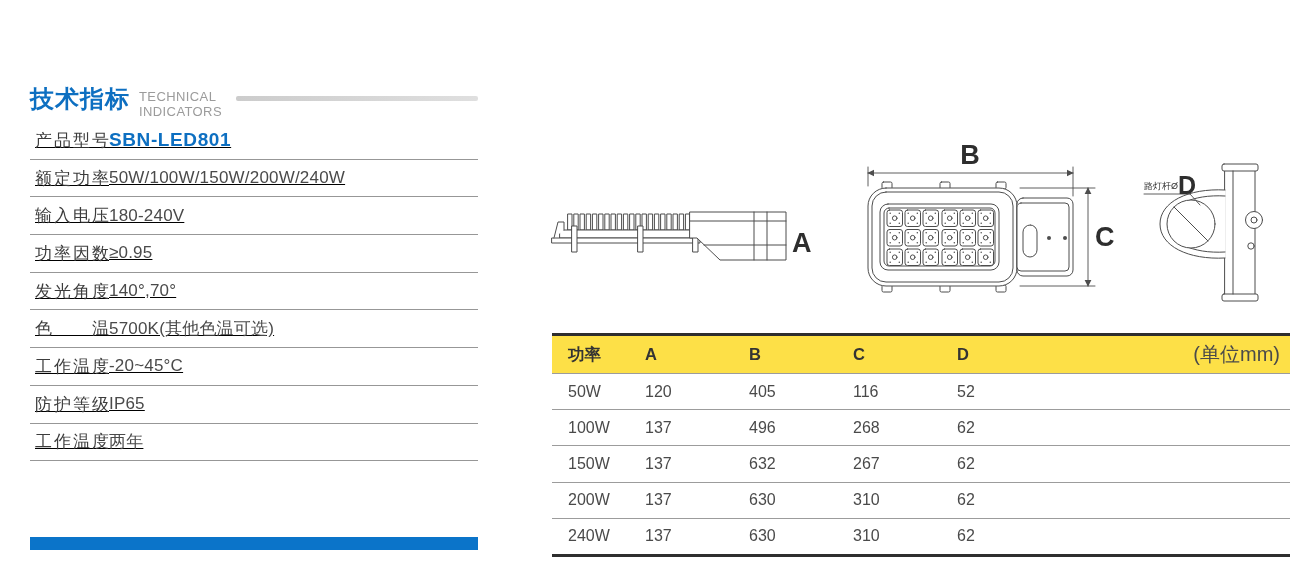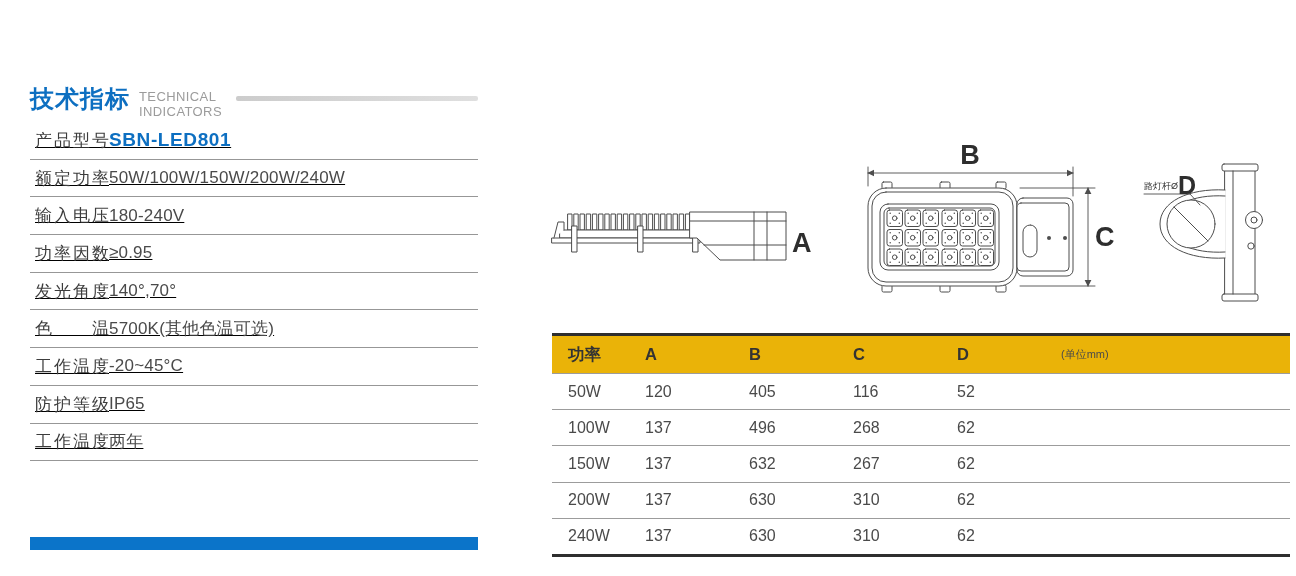--- a/index.html
+++ b/index.html
@@ -38,23 +38,23 @@
   .dwg .dotf { fill:#4d4d4d; stroke:none; }
   .dwg text { fill:#2e2e2e; stroke:none; font-family:"Liberation Sans",sans-serif; }
   .dim-letter { font-size:27px; font-weight:600; }
   .pole-note { font-size:9px; fill:#2e2e2e; }
 
   
   .dim-table { position:absolute; left:552px; top:333px; width:738px;
                border-top:3px solid #2e2e2e; border-bottom:3px solid #2e2e2e; }
   .dim-row { display:grid; grid-template-columns:77px 104px 104px 104px 104px 1fr;
              align-items:center; height:36.2px; padding-left:16px; }
-  .dim-row.head { height:37px; background:#eab308; font-weight:bold; color:#333; font-size:16.5px; }
+  .dim-row.head { height:37px; background:#fde047; font-weight:bold; color:#333; font-size:16.5px; }
   .dim-row.body { border-top:1px solid #9c9c9c; font-size:16px; color:#4a4a4a; }
-  .dim-row .unit { padding-right:10px; font-size:11px; font-weight:normal; color:#4a4a4a; }
+  .dim-row .unit { text-align:right; padding-right:10px; font-size:20px; font-weight:normal; color:#4a4a4a; }
 </style>
 </head>
 <body>
 
 <div class="page">
 
   <header class="sec-head left">
     <h2 class="sec-title">技术指标</h2>
     <div class="sec-sub">
       <span>TECHNICAL</span>

